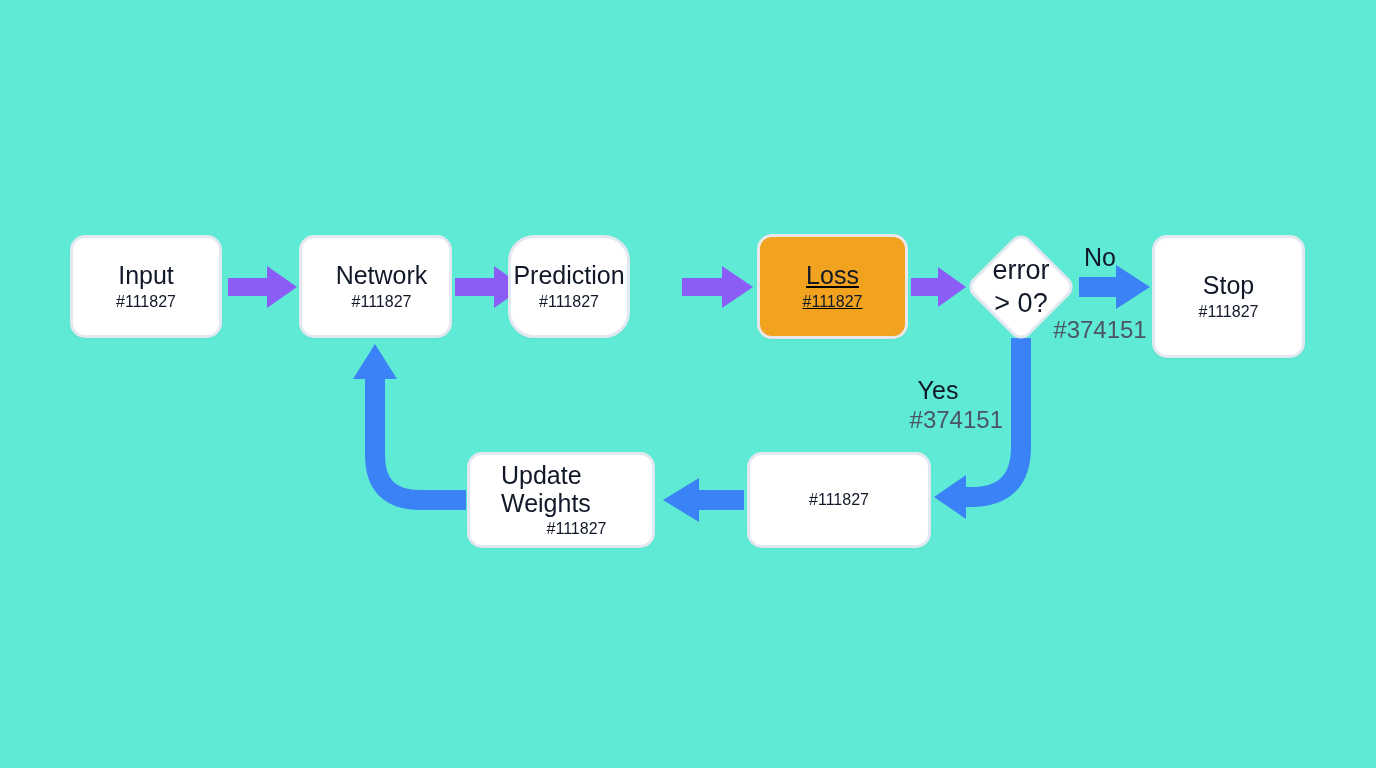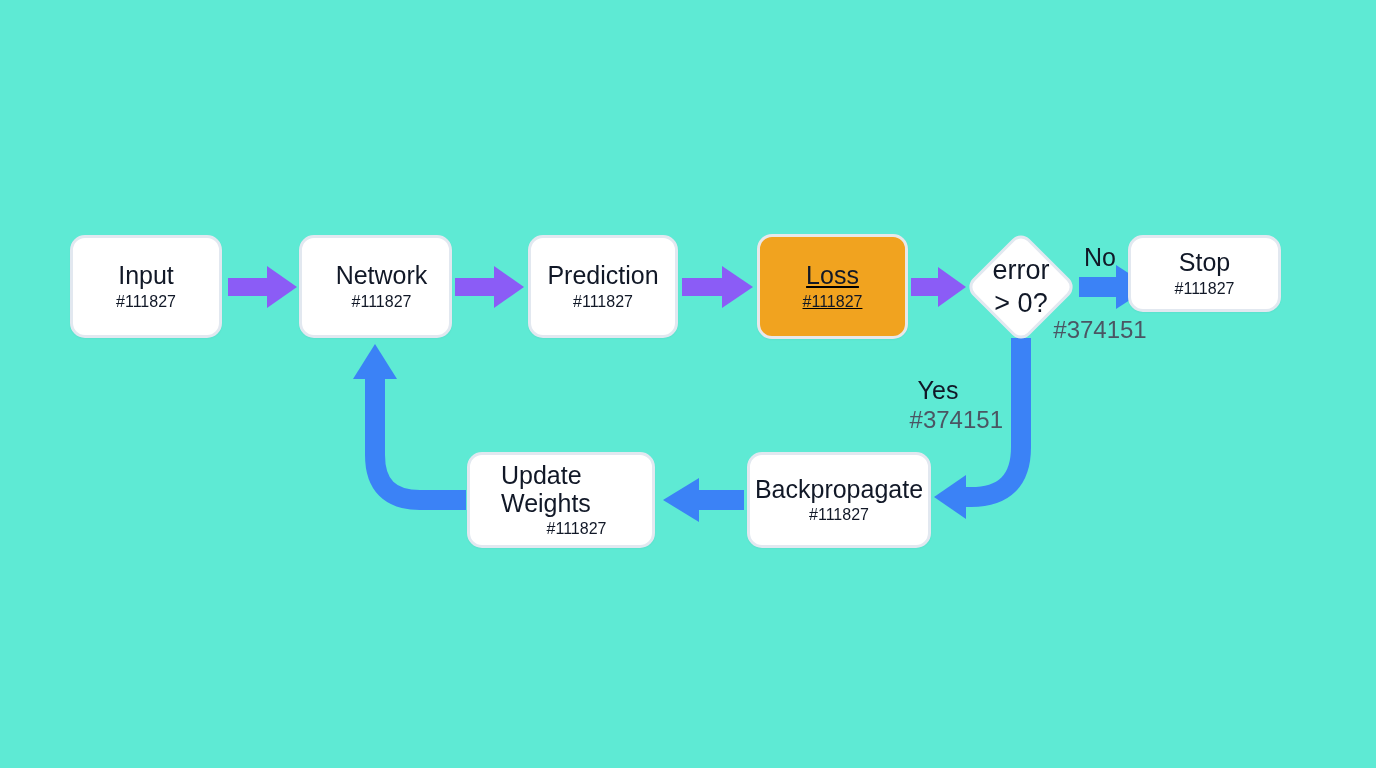--- a/index.html
+++ b/index.html
@@ -13,23 +13,23 @@
     border: 3px solid #e2e8f0; border-radius: 15px;
     display: flex; flex-direction: column; align-items: center; justify-content: center;
     gap: 3px; box-shadow: 0 1px 2px rgba(15,23,42,0.04);
   }
   .node .label    { font-size: 25px; font-weight: 500; color: #111827; line-height: 1.1; }
   .node .sublabel { font-size: 16px; font-weight: 400; color: #111827; line-height: 1.1; }
   .node.highlight { background: #f1a31f; border-color: #e8e8ea; }
 
   .n-input    { left: 70px;  top: 235px; width: 152px; height: 103px; }
   .n-network  { left: 299px; top: 235px; width: 153px; height: 103px; padding-left: 12px; }
-  .n-pred     { left: 528px; top: 235px; width: 150px; height: 103px; }
+  .n-pred     { left: 508px; top: 235px; width: 122px; height: 103px; border-radius: 26px; }
   .n-loss     { left: 757px; top: 234px; width: 151px; height: 105px; text-decoration: underline; }
-  .n-stop     { left: 1128px;top: 235px; width: 153px; height: 77px; }
+  .n-stop     { left: 1152px;top: 235px; width: 153px; height: 123px; }
   .n-update   { left: 467px; top: 452px; width: 188px; height: 96px; padding-left: 31px; }
   .n-backprop { left: 747px; top: 452px; width: 184px; height: 96px; }
 
   .diamond-shape {
     position: absolute; left: 981px; top: 247px; width: 80px; height: 80px;
     background: #ffffff; border: 3px solid #e2e8f0; border-radius: 12px;
     transform: rotate(45deg);
   }
   .diamond-text {
     position: absolute; left: 961px; top: 247px; width: 120px; height: 80px;
@@ -120,21 +120,20 @@
     <div class="label">Stop</div>
     <div class="sublabel">#111827</div>
   </div>
 
   <div class="node n-update">
     <div class="label">Update Weights</div>
     <div class="sublabel">#111827</div>
   </div>
 
   <div class="node n-backprop">
-    <div class="label">Backpropagate</div>
     <div class="sublabel">#111827</div>
   </div>
 
   <div class="edge-label main  lbl-no">No</div>
   <div class="edge-label muted lbl-no-hex">#374151</div>
   <div class="edge-label main  lbl-yes">Yes</div>
   <div class="edge-label muted lbl-yes-hex">#374151</div>
 
 </div>
 

